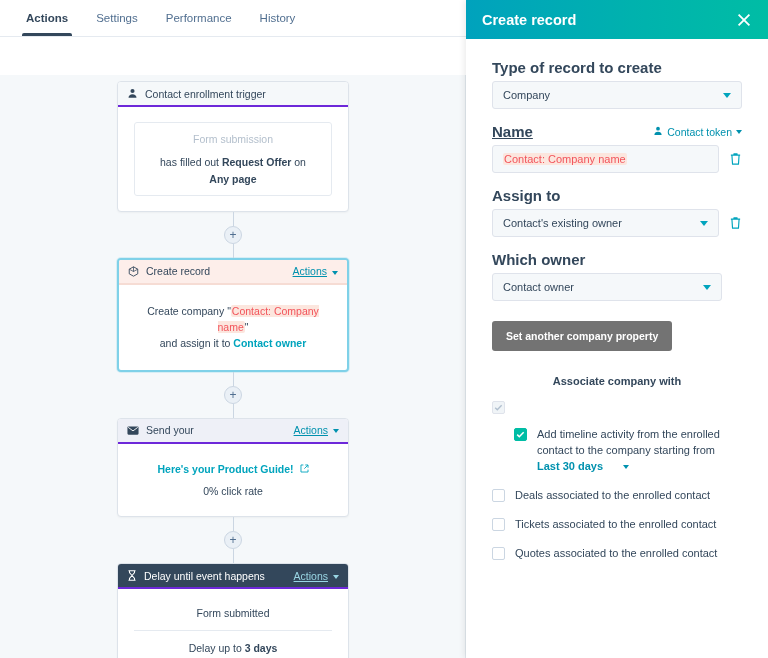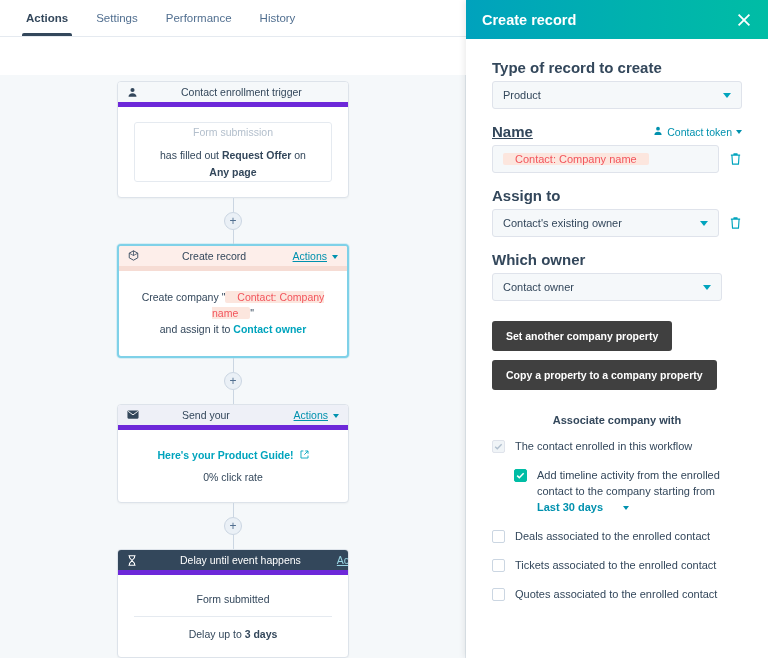--- a/index.html
+++ b/index.html
@@ -75,22 +75,21 @@
     box-shadow: 0 1px 2px rgba(0,0,0,.04);
     overflow: hidden;
   }
   .card.selected {
     border: 2px solid #7fd1e8;
     box-shadow: 0 0 0 1px rgba(127,209,232,.25);
   }
   .card-head {
     height: 25px; display: flex; align-items: center;
     padding: 0 9px; font-size: 10.5px;
-    border-bottom: 5px solid #6d28d9;
-    gap: 36px;
+    border-bottom: 2px solid #6d28d9;
   }
   .card-head.grey  { background: #f5f8fa; color: #33475b; }
   .card-head.pink  { background: #fdeeea; color: #33475b; border-bottom-color:#f6dcd4;}
   .card-head.lav   { background: #eef0f7; color: #33475b; }
   .card-head.navy  { background: #33475b; color: #ffffff; }
   .card-head .ic { margin-right: 7px; display: inline-flex; align-items: center; }
   .card-head .ttl { flex: 1; white-space: nowrap; }
   .actions-link {
     font-size: 10.5px; color: #0091ae; text-decoration: underline;
     cursor: pointer; white-space: nowrap;
@@ -100,26 +99,26 @@
     display: inline-block; margin-left: 5px;
     border-left: 3.5px solid transparent; border-right: 3.5px solid transparent;
     border-top: 4px solid currentColor; vertical-align: middle;
   }
   .card-body {
     padding: 14px 12px; font-size: 10.5px; color: #33475b;
     text-align: center; line-height: 1.55;
   }
   .inner-box {
     border: 1px solid #e5eaf0; border-radius: 3px;
-    padding: 1px 14px; margin: 4px 6px;
+    padding: 8px 14px; margin: 4px 6px;
   }
   .muted { color: #b3bfcc; }
   .bold  { font-weight: bold; }
   .token-pink {
-    background: #fce6de; color: #f2545b; padding: 0 12px; border-radius: 2px;
+    background: #fce6de; color: #f2545b; padding: 0 1px; border-radius: 2px;
   }
   .link-blue { color: #00a4bd; font-weight: bold; }
   .divider-row { border-top: 1px solid #e5eaf0; margin: 9px 4px 0; padding-top: 9px; }
 
   
   .right-pane {
     position: absolute; right: 0; top: 0;
     width: 302px; height: 658px;
     background: #fff;
     box-shadow: -2px 0 6px rgba(0,0,0,.08);
@@ -159,21 +158,21 @@
     width:0;height:0;
     border-left: 4.5px solid transparent; border-right: 4.5px solid transparent;
     border-top: 5px solid #00a4bd;
   }
   .with-trash { display: flex; align-items: center; gap: 10px; }
   .with-trash .select, .with-trash .textinput { flex: 1; }
   .trash { cursor: pointer; display:flex; align-items:center;}
   .field-block { margin-bottom: 14px; }
 
   .btn-dark {
-    background: #404040; color: #fff;
+    background: #737373; color: #fff;
     border: none; border-radius: 3px;
     font-size: 10.5px; font-weight: bold;
     padding: 9px 14px; cursor: pointer;
     font-family: "Liberation Sans", sans-serif;
     display: block; margin-bottom: 9px;
   }
 
   .sec-title {
     font-size: 11px; color: #33475b; font-weight: bold;
     margin: 24px 0 13px;
@@ -344,21 +343,21 @@
           <path d="M2.6 2.6 13.4 13.4M13.4 2.6 2.6 13.4" stroke="#ffffff" stroke-width="1.8"></path>
         </svg>
       </span>
     </div>
 
     <div class="panel-body">
 
       <div class="field-block">
         <div class="fld-label">Type of record to create</div>
         <div class="select">
-          <span class="val">Product</span>
+          <span class="val">Company</span>
           <i class="sel-caret"></i>
         </div>
       </div>
 
       <div class="field-block">
         <div class="fld-row">
           <div class="fld-label" style="margin-bottom:0;text-decoration:underline;">Name</div>
           <div class="token-link">
             <span>
               <svg width="10" height="10" viewBox="0 0 16 16">
@@ -399,31 +398,29 @@
 
       <div class="field-block" style="margin-bottom:20px;">
         <div class="fld-label">Which owner</div>
         <div class="select" style="width:230px;">
           <span class="val">Contact owner</span>
           <i class="sel-caret"></i>
         </div>
       </div>
 
       <button class="btn-dark">Set another company property</button>
-      <button class="btn-dark">Copy a property to a company property</button>
 
       <div class="sec-title">Associate company with</div>
 
       <div class="cb-row">
         <span class="cb disabled">
           <svg width="9" height="9" viewBox="0 0 12 12">
             <path d="M1.6 6.2 4.4 9 10.2 3" fill="none" stroke="#b0bfce" stroke-width="1.8"></path>
           </svg>
         </span>
-        <span class="cb-label dim">The contact enrolled in this workflow</span>
       </div>
 
       <div class="cb-row indent">
         <span class="cb checked">
           <svg width="9" height="9" viewBox="0 0 12 12">
             <path d="M1.6 6.2 4.4 9 10.2 3" fill="none" stroke="#ffffff" stroke-width="2"></path>
           </svg>
         </span>
         <span class="cb-label">
           <span>Add timeline activity from the enrolled contact to the company starting from</span>

